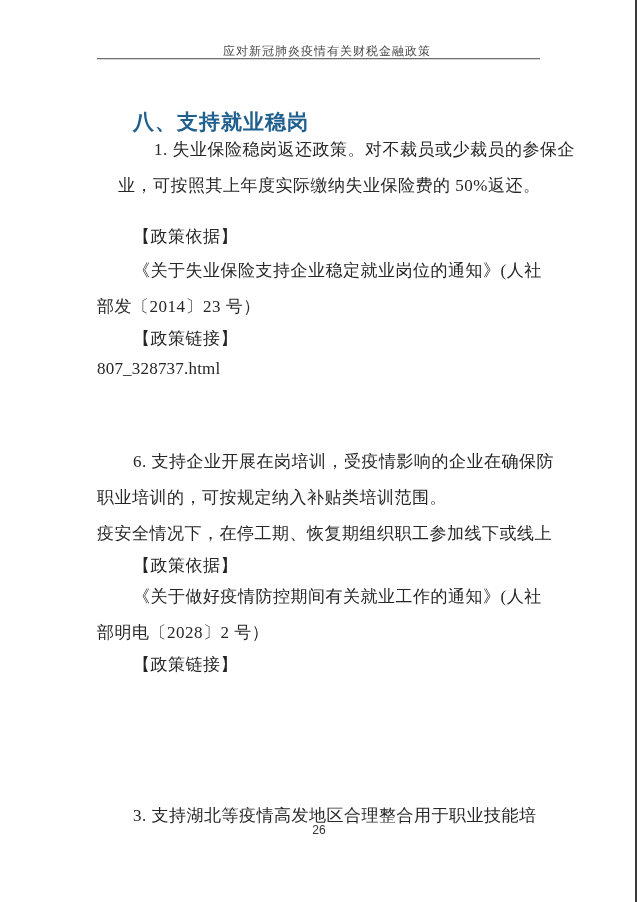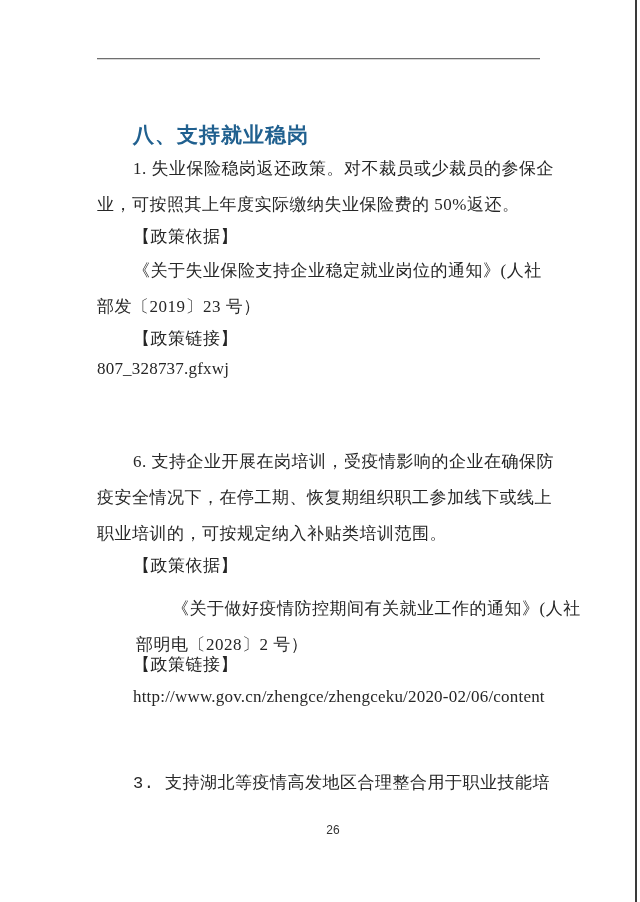--- a/index.html
+++ b/index.html
@@ -31,114 +31,114 @@
   }
   .header-rule {
     position: absolute;
     left: 97px; top: 58px; width: 443px; height: 0;
     border-top: 1px solid #6f6f6f;
     box-shadow: 0 1px 0 #d7d7d7;
   }
   
   .section-heading {
     position: absolute;
-    left: 133px; top: 120px;
+    left: 133px; top: 107px;
     font-family: "Liberation Sans", "DejaVu Sans", sans-serif;
     font-weight: bold;
     font-size: 21px;
     line-height: 30px;
     color: #20608f;
     letter-spacing: 1px;
   }
   
   .block {
     position: absolute;
     left: 97px; width: 452px;
     font-size: 17px;
     line-height: 36px;
     color: #262626;
   }
   .block .line { white-space: nowrap; letter-spacing: 0.5px; }
   .block .line.indent { padding-left: 36px; }
   .block .line.url { letter-spacing: 0.2px; }
-  .b-p1    { top: 151px; }
+  .b-p1    { top: 132px; margin-left: 21px; }
   .b-dep1  { top: 219px; }
   .b-not1  { top: 253px; }
   .b-link1 { top: 321px; }
   .b-url1  { top: 351px; }
   .b-p2    { top: 444px; }
   .b-dep2  { top: 548px; }
-  .b-not2  { top: 591px; margin-left: 39px; }
+  .b-not2  { top: 579px; }
   .b-link2 { top: 647px; }
   .b-url2  { top: 679px; }
-  .b-p3    { top: 766px; font-family: Liberation Mono, monospace; }
+  .b-p3    { top: 798px; }
   
   .page-number {
     position: absolute;
-    left: 103px; top: 823px; width: 460px;
+    left: 89px; top: 823px; width: 460px;
     text-align: center;
     font-family: "Liberation Sans", "DejaVu Sans", sans-serif;
     font-size: 12px;
     color: #333333;
   }
 </style>
 </head>
 <body>
 
 <div class="page">
 
   <div class="scan-edge-right"></div>
 
+  <div class="header-title">应对新冠肺炎疫情有关财税金融政策</div>
   <div class="header-rule"></div>
 
   <div class="section-heading">八、支持就业稳岗</div>
 
   <div class="block b-p1">
     <div class="line indent">1. 失业保险稳岗返还政策。对不裁员或少裁员的参保企</div>
     <div class="line">业，可按照其上年度实际缴纳失业保险费的 50%返还。</div>
   </div>
 
   <div class="block b-dep1">
     <div class="line indent">【政策依据】</div>
   </div>
 
   <div class="block b-not1">
     <div class="line indent">《关于失业保险支持企业稳定就业岗位的通知》(人社</div>
-    <div class="line">部发〔2019〕23 号）</div>
+    <div class="line">部发〔2014〕23 号）</div>
   </div>
 
   <div class="block b-link1">
     <div class="line indent">【政策链接】</div>
   </div>
 
   <div class="block b-url1">
-    <div class="line url">807_328737.gfxwj</div>
+    <div class="line url">807_328737.html</div>
   </div>
 
   <div class="block b-p2">
     <div class="line indent">6. 支持企业开展在岗培训，受疫情影响的企业在确保防</div>
+    <div class="line">职业培训的，可按规定纳入补贴类培训范围。</div>
     <div class="line">疫安全情况下，在停工期、恢复期组织职工参加线下或线上</div>
-    <div class="line">职业培训的，可按规定纳入补贴类培训范围。</div>
   </div>
 
   <div class="block b-dep2">
     <div class="line indent">【政策依据】</div>
   </div>
 
   <div class="block b-not2">
     <div class="line indent">《关于做好疫情防控期间有关就业工作的通知》(人社</div>
     <div class="line">部明电〔2028〕2 号）</div>
   </div>
 
   <div class="block b-link2">
     <div class="line indent">【政策链接】</div>
   </div>
 
   <div class="block b-url2">
-    <div class="line url indent">http://www.gov.cn/zhengce/zhengceku/2020-02/06/content</div>
   </div>
 
   <div class="block b-p3">
     <div class="line indent">3. 支持湖北等疫情高发地区合理整合用于职业技能培</div>
   </div>
 
   <div class="page-number">26</div>
 
 </div>
 

